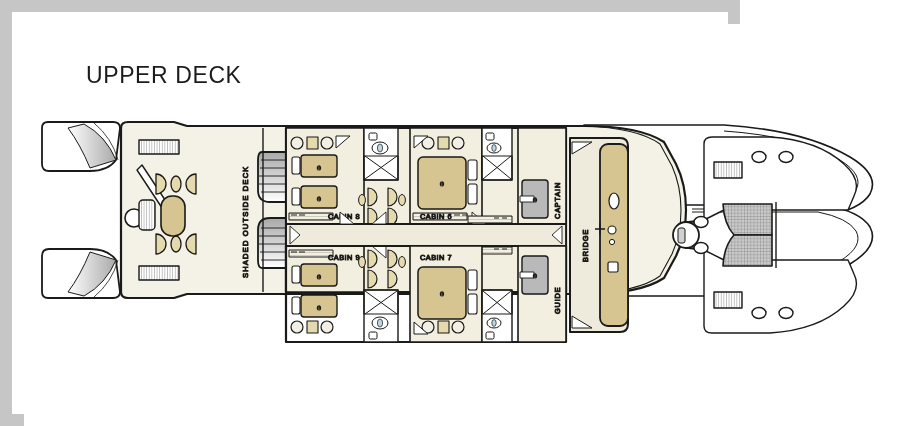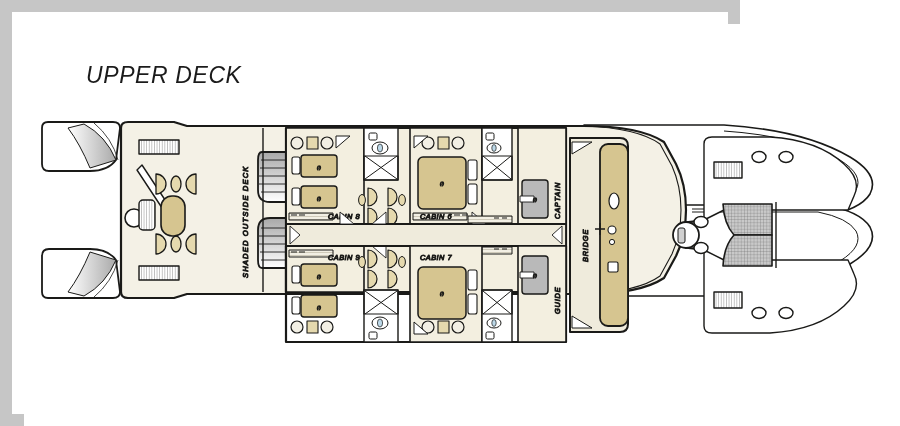--- a/index.html
+++ b/index.html
@@ -1,18 +1,18 @@
 <!DOCTYPE html>
 <html><head>
 <meta charset="utf-8">
 <style>
   html,body{margin:0;padding:0;background:#ffffff;}
   body{width:900px;height:426px;font-family:"Liberation Sans",sans-serif;overflow:hidden;}
   #frame{position:absolute;left:0;top:0;width:740px;height:426px;box-sizing:border-box;
-         border:12px solid #c6c6c6;background:#ffffff;font-style:italic;}
+         border:12px solid #c6c6c6;background:#ffffff;}
   #canvas{position:absolute;left:12px;top:12px;width:876px;height:402px;background:#fff;overflow:hidden;}
   #title{position:absolute;left:62px;top:38px;font-size:23px;letter-spacing:.6px;color:#1b1b1b;
          font-family:"Liberation Sans",sans-serif;font-weight:400;}
   svg{position:absolute;left:0;top:0;}
   .lbl{font-family:"Liberation Sans",sans-serif;fill:#20201c;}
   .cab{font-size:7.4px;letter-spacing:.45px;}
   .vert{font-size:7.4px;letter-spacing:.8px;}
   .deck{font-size:7.6px;letter-spacing:1.15px;}
   .bedtag{font-size:4.2px;fill:#4a4433;}
 </style>

